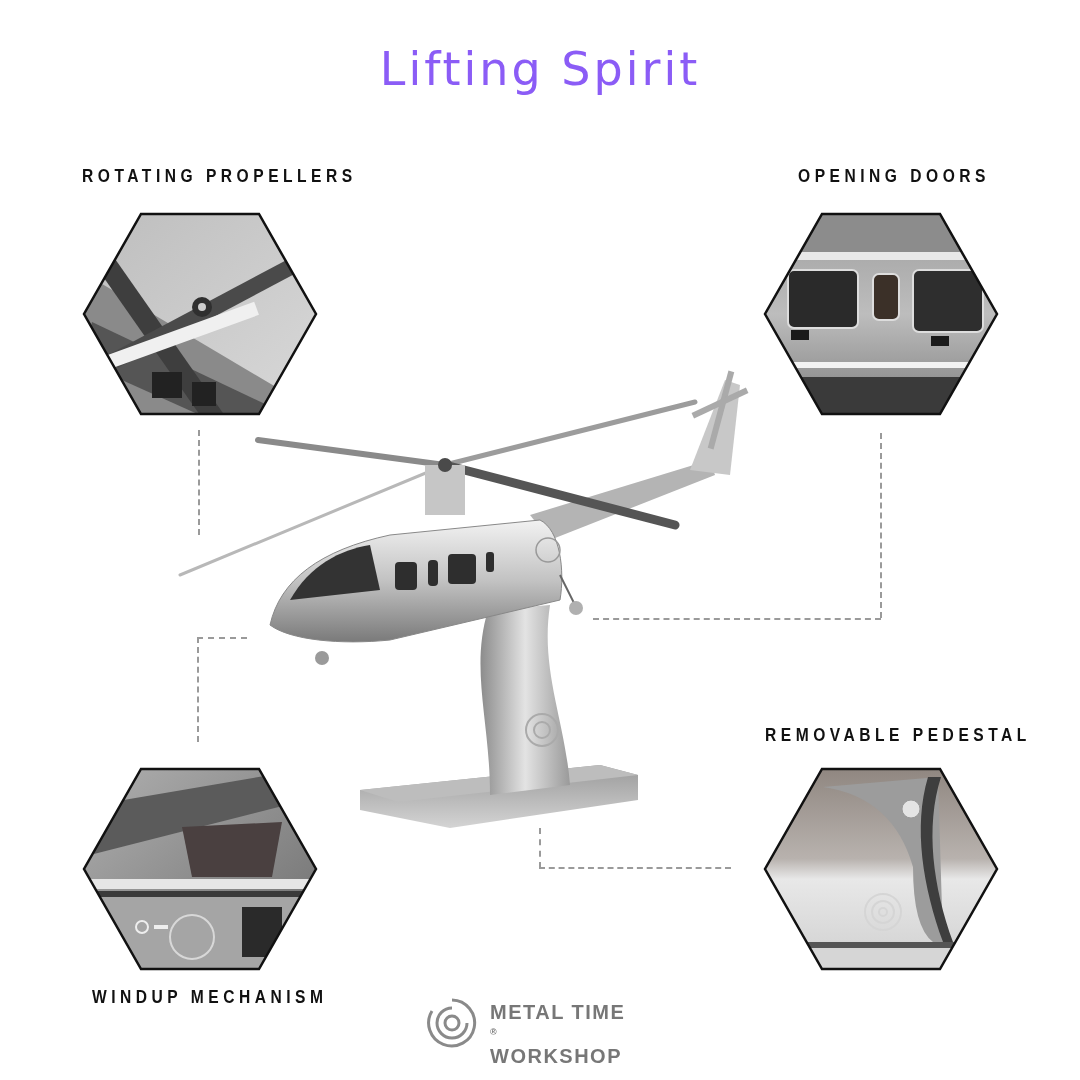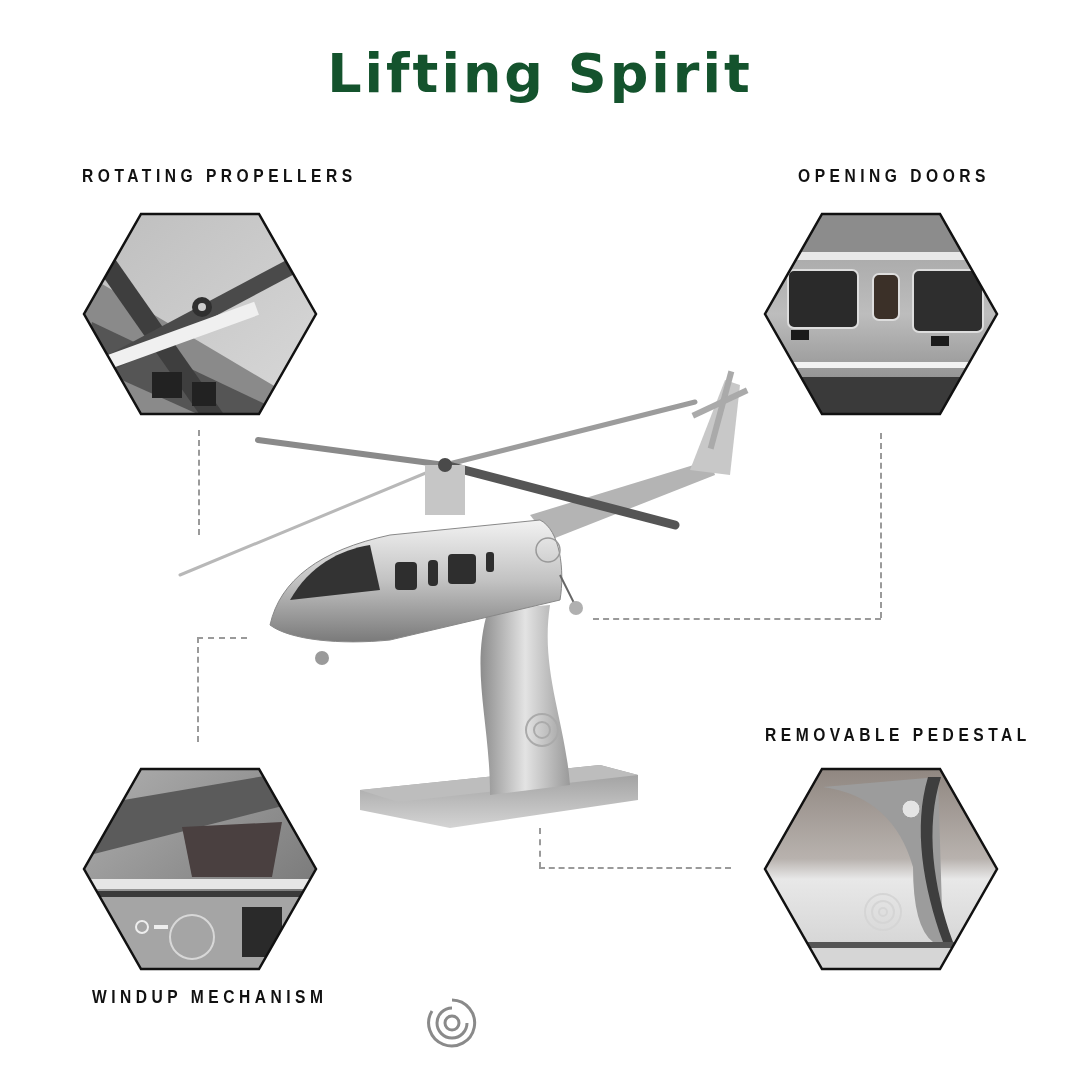--- a/index.html
+++ b/index.html
@@ -1,17 +1,17 @@
 <!DOCTYPE html>
 <html><head>
 <meta charset="utf-8">
 <style>
   html,body{margin:0;padding:0;background:#ffffff;}
   body{width:1080px;height:1080px;position:relative;overflow:hidden;font-family:"DejaVu Sans",sans-serif;}
-  .title{position:absolute;left:0;width:1080px;top:42px;text-align:center;font-family:"DejaVu Sans",sans-serif;font-weight:bold;font-size:54px;letter-spacing:3px;color:#14532d;}
+  .title{position:absolute;left:0;width:1080px;top:42px;text-align:center;font-family:"DejaVu Sans",sans-serif;font-weight:normal;font-size:46px;letter-spacing:3px;color:#8b5cf6;}
   .label{position:absolute;font-family:"Liberation Sans",sans-serif;font-weight:bold;font-size:19px;letter-spacing:5.5px;color:#111;transform:scaleX(0.82);transform-origin:left center;white-space:nowrap;}
   .hex{position:absolute;width:236px;height:204px;}
   .hex svg{width:100%;height:100%;display:block;}
   .dash{position:absolute;border-color:#9a9a9a;border-style:dashed;border-width:0;}
   .heli{position:absolute;left:170px;top:340px;width:640px;height:490px;}
   .logo{position:absolute;left:426px;top:997px;width:240px;height:52px;}
   .logo-text{position:absolute;left:64px;top:4px;font-family:"Liberation Sans",sans-serif;font-size:20px;line-height:22px;letter-spacing:1.5px;color:#777;font-weight:bold;}
   .logo-text span{display:block;}
   .reg{font-size:9px;vertical-align:top;position:relative;top:-2px;}
 </style>
@@ -197,13 +197,17 @@
 </div>
 
 <div class="logo">
   <svg width="52" height="52" viewBox="0 0 52 52" style="position:absolute;left:0;top:0;">
     <g fill="none" stroke="#8a8a8a" stroke-width="3">
       <path d="M26,3 A23,23 0 1,1 6,14"></path>
       <path d="M26,11 A15,15 0 1,0 41,26"></path>
       <circle cx="26" cy="26" r="7"></circle>
     </g>
   </svg>
+  <div class="logo-text">
+    <span><span>METAL TIME</span><span class="reg" style="display:inline;">®</span></span>
+    <span>WORKSHOP</span>
+  </div>
 </div>
 
 </body></html>

